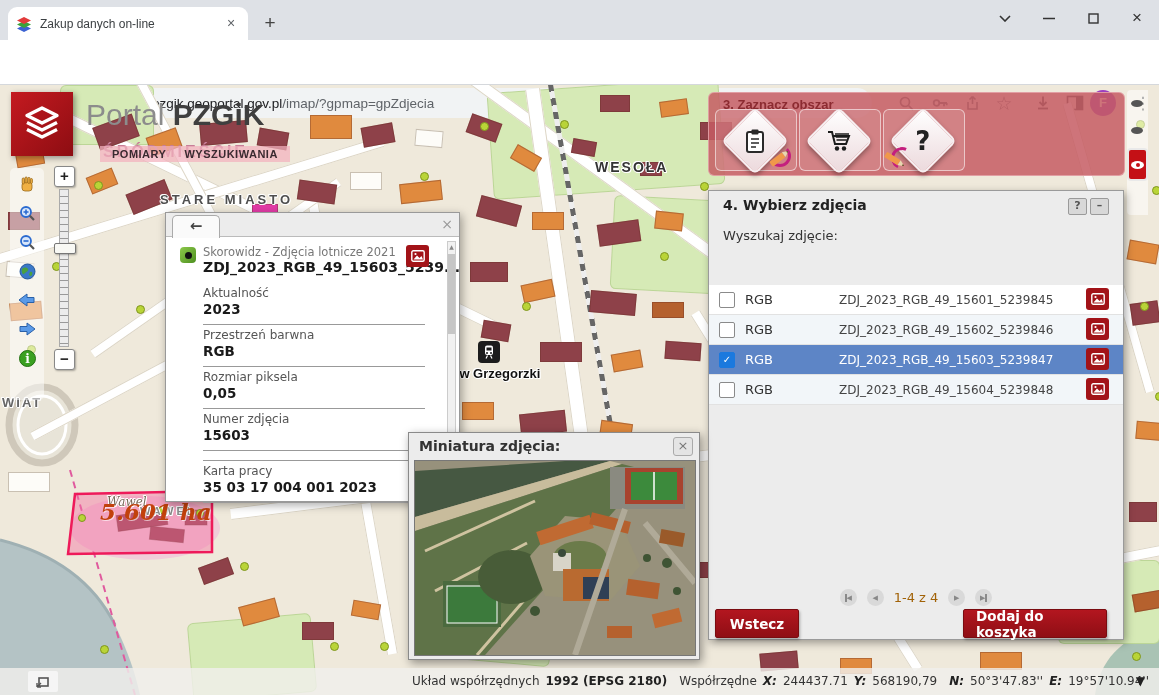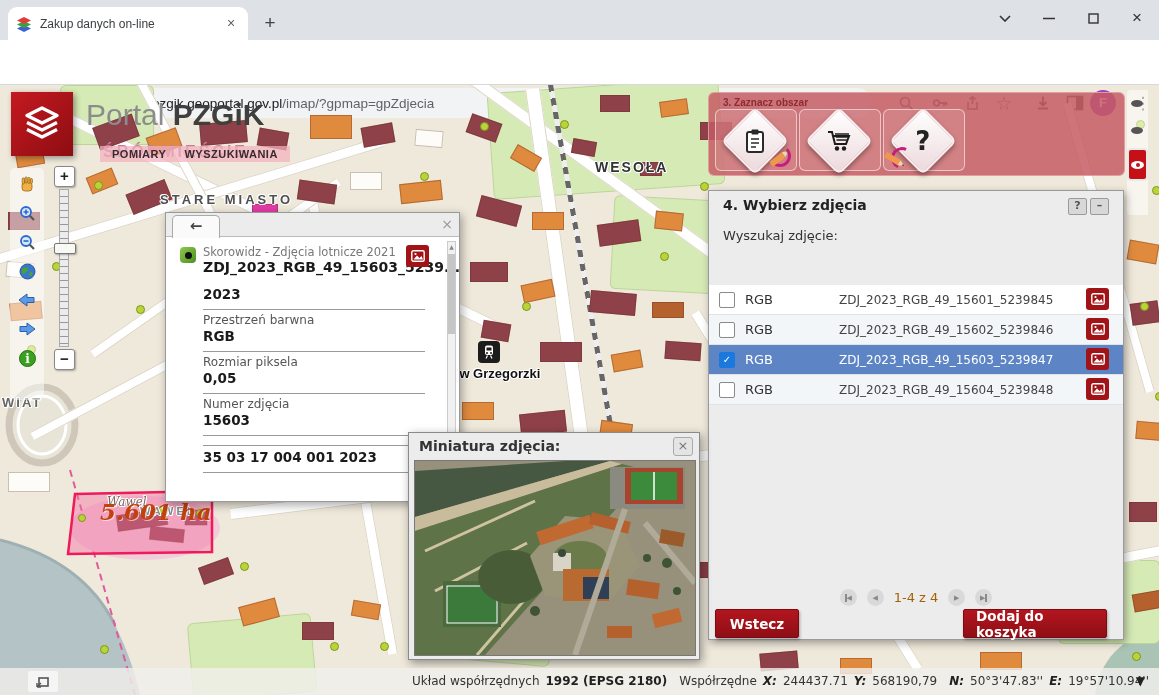--- a/index.html
+++ b/index.html
@@ -62,21 +62,21 @@
   #zslider{position:absolute;left:54px;top:166px;width:20px;z-index:20;}
   .zbtn{width:19px;height:19px;background:#fff;border:1px solid #888;border-radius:3px;color:#222;font-weight:bold;
         font-size:15px;text-align:center;line-height:17px;box-shadow:1px 1px 2px rgba(0,0,0,.3);}
   #ztrack{width:10px;height:158px;margin:2px auto;background:repeating-linear-gradient(to bottom,#ececec 0 6px,#999 6px 7px);
           border:1px solid #aaa;box-sizing:border-box;}
   #zhandle{position:absolute;left:0px;top:54px;width:20px;height:9px;background:#f8f8f4;border:1px solid #777;border-radius:2px;
            box-shadow:1px 1px 2px rgba(0,0,0,.3);}
   
   #panel3{position:absolute;left:708px;top:92px;width:417px;height:84px;background:rgba(198,92,99,.85);
           border:1px solid rgba(230,170,175,.8);border-radius:6px;z-index:30;box-sizing:border-box;}
-  #p3title{position:absolute;left:14px;top:4px;font-size:10px;font-weight:bold;color:#8c2b31;}
+  #p3title{position:absolute;left:14px;top:4px;font-size:13px;font-weight:bold;color:#8c2b31;}
   .p3box{position:absolute;top:16px;width:80px;height:60px;border:1px solid rgba(255,255,255,.55);
          border-radius:6px;background:rgba(255,255,255,.12);}
   .diamond{position:absolute;width:44px;height:44px;transform:rotate(45deg);border-radius:6px;
            background:linear-gradient(135deg,#ffffff,#ecd9dc);border:2px solid #f6eef0;
            box-shadow:2px 2px 5px rgba(0,0,0,.35);display:flex;align-items:center;justify-content:center;}
   .dic{transform:rotate(-45deg);display:flex;align-items:center;justify-content:center;}
   .qmark{font-size:26px;font-weight:bold;color:#222;font-family:"DejaVu Sans",sans-serif;}
   .pencil{position:absolute;width:22px;height:8px;z-index:2;}
   .maghalf{position:absolute;width:16px;height:16px;border:3px solid #c41f7e;border-radius:50%;
            border-top-color:transparent;border-left-color:transparent;z-index:1;}
@@ -546,37 +546,39 @@
   <div id="ip-title">ZDJ_2023_RGB_49_15603_5239...</div>
   <div id="ip-img">
     <svg width="14" height="12" viewBox="0 0 14 12">
         <rect x="0.8" y="0.8" width="12.4" height="10.4" rx="1.5" fill="none" stroke="#fff" stroke-width="1.4"></rect>
     <circle cx="4.5" cy="4" r="1.1" fill="#fff"></circle>
         <path d="M2.5,9.5 L6,5.5 L8.5,8 L10.5,6 L12,9.5 Z" fill="#fff"></path>
       </svg>
   </div>
   <div id="ip-fields">
       <div class="field">
+        <div class="flabel">Aktualność</div>
         <div class="fvalue">2023</div>
       </div>
       <div class="field">
         <div class="flabel">Przestrzeń barwna</div>
         <div class="fvalue">RGB</div>
       </div>
       <div class="field">
         <div class="flabel">Rozmiar piksela</div>
         <div class="fvalue">0,05</div>
       </div>
       <div class="field">
         <div class="flabel">Numer zdjęcia</div>
         <div class="fvalue">15603</div>
       </div>
       <div class="field">
       </div>
       <div class="field">
+        <div class="flabel">Karta pracy</div>
         <div class="fvalue">35 03 17 004 001 2023</div>
       </div>
     </div>
   <div id="ip-scroll">
     <div class="sarr">▲</div>
     <div id="ip-thumbbar"></div>
   </div>
 </div>
 
 <div id="minipop">

